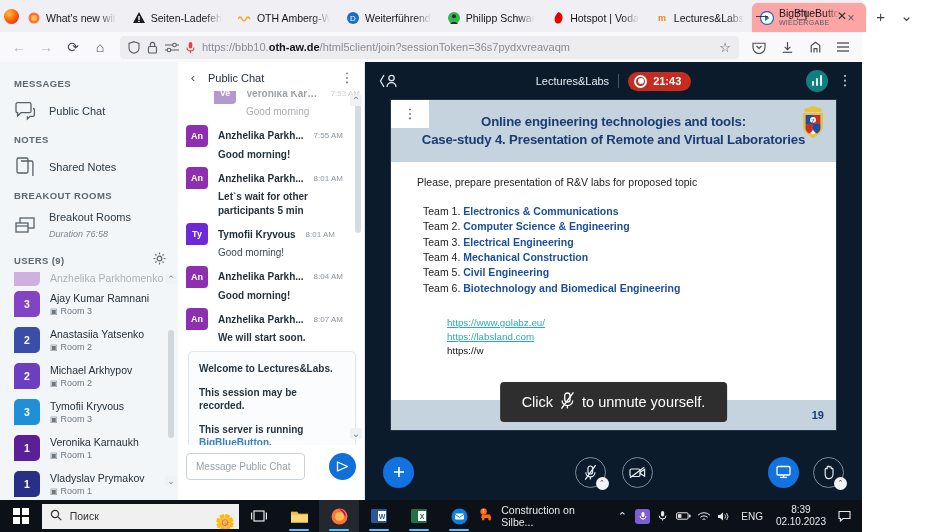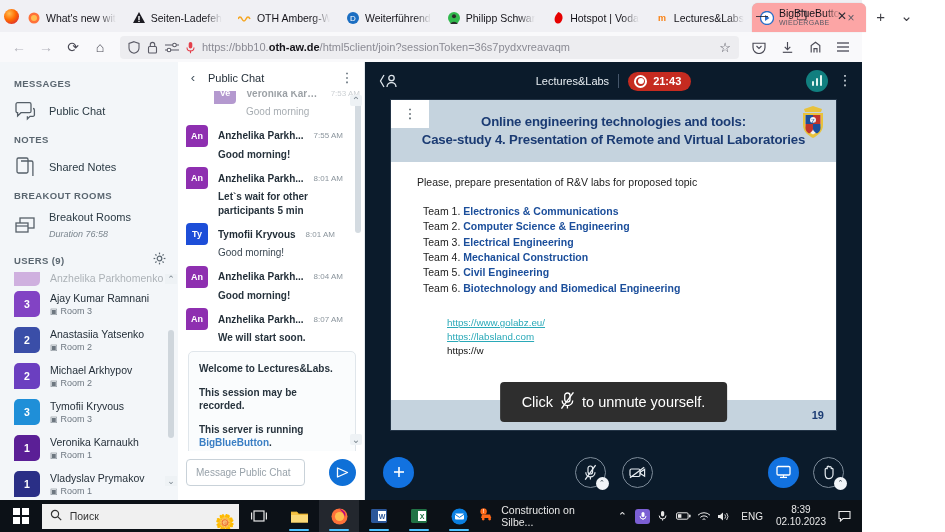--- a/index.html
+++ b/index.html
@@ -111,21 +111,21 @@
   .welcome {
     border:1px solid #e0e6eb; border-radius:5px; background:#fafcfd;
     margin:6px 4px 0 2px; padding:10px 10px 12px 10px;
   }
   .welcome p { font-size:10px; font-weight:700; color:#27333d; line-height:1.3; margin-bottom:11px; }
   .welcome p:last-child { margin-bottom:0; }
   .welcome a { color:#3b7fc4; text-decoration:none; }
   .chat-scroll-arrow { position:absolute; right:2px; color:#7b868f; font-size:10px; background:#eef2f5; width:12px; text-align:center; border-radius:2px; }
   .chat-sb { position:absolute; right:3px; width:6px; background:#d4dbe1; border-radius:3px; }
 
-  .chatinput { padding:8px 8px 14px 8px; display:flex; align-items:center; gap:24px; }
+  .chatinput { padding:8px 8px 20px 8px; display:flex; align-items:center; gap:24px; }
   .chatinput .box {
     flex:1; height:27px; border:1px solid #c9d2d9; border-radius:4px;
     display:flex; align-items:center; padding:0 9px; font-size:10px; color:#98a2aa;
   }
   .sendbtn { width:27px; height:27px; border-radius:50%; background:#0f70d7; color:#fff;
              display:flex; align-items:center; justify-content:center; font-size:12px; flex-shrink:0; }
 
   
   .stage { flex:1; background:#0b1b2b; position:relative; display:flex; flex-direction:column; }
   .stage-hdr { height:38px; display:flex; align-items:center; padding:0 14px; position:relative; }
@@ -545,21 +545,21 @@
           <div class="top">
             <span class="mav" style="background:#8e2fb0;">An</span>
             <span class="mname">Anzhelika Parkh...</span>
             <span class="mtime">8:01 AM</span>
           </div>
           <div class="mtext">Let`s wait for other participants 5 min</div>
         </div>
 
         <div class="msg">
           <div class="top">
-            <span class="mav" style="background:#1d4ed8;">Ty</span>
+            <span class="mav" style="background:#6d28d9;">Ty</span>
             <span class="mname">Tymofii Kryvous</span>
             <span class="mtime">8:01 AM</span>
           </div>
           <div class="mtext">Good morning!</div>
         </div>
 
         <div class="msg bold">
           <div class="top">
             <span class="mav" style="background:#8e2fb0;">An</span>
             <span class="mname">Anzhelika Parkh...</span>

